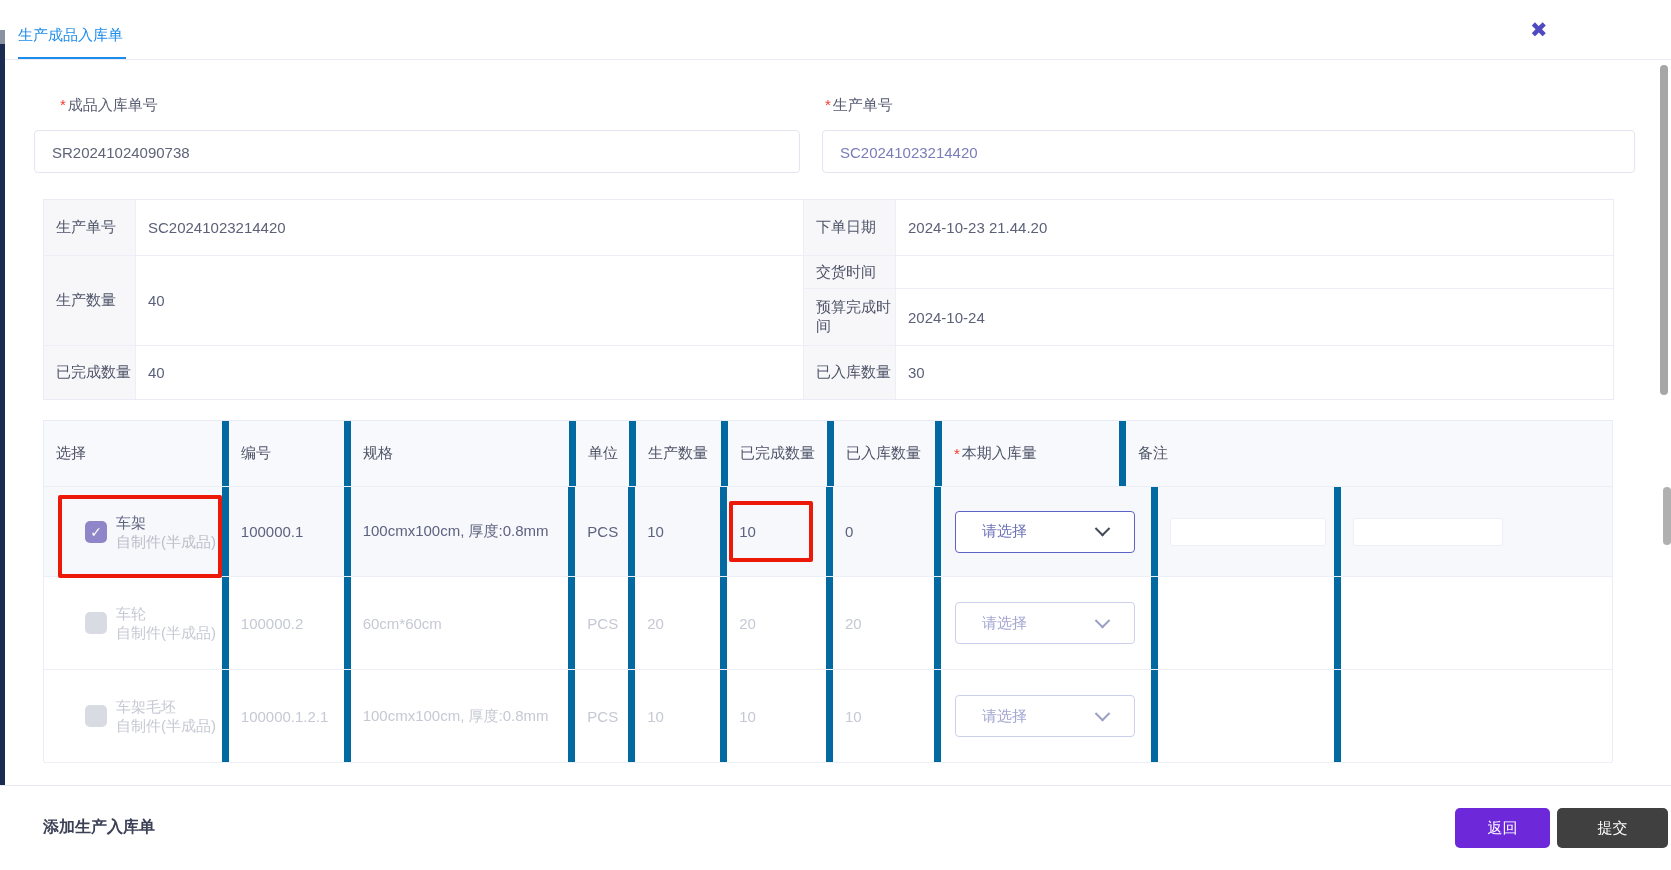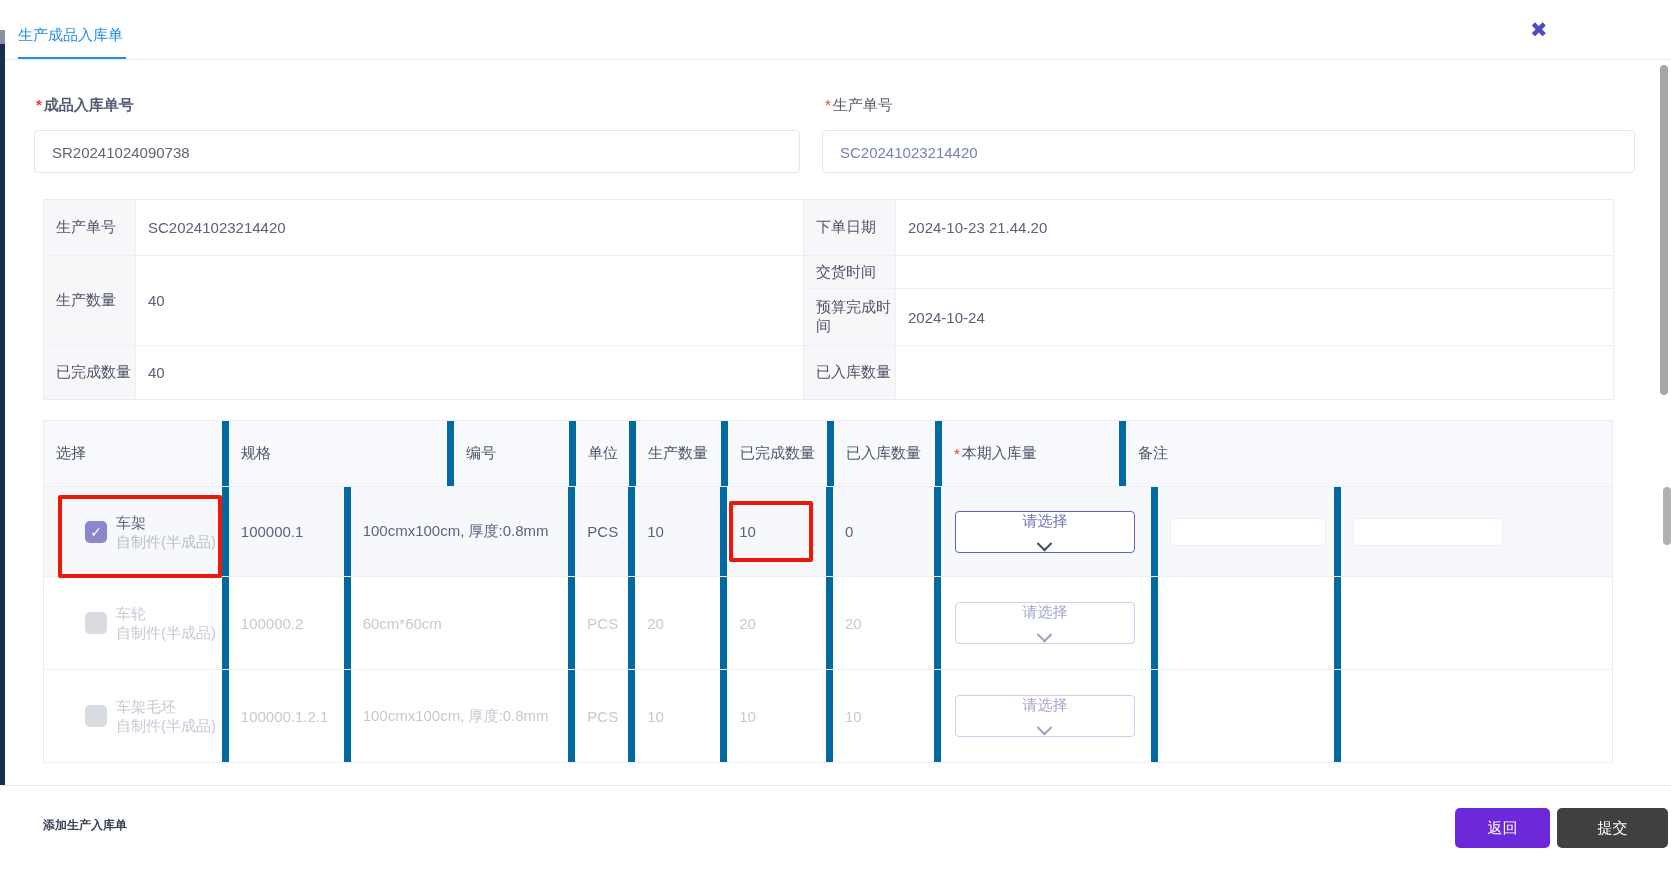--- a/index.html
+++ b/index.html
@@ -46,36 +46,36 @@
   .name-cell{padding-left:41px;gap:9px;}
   .checkbox{width:22px;height:22px;border-radius:5px;flex:none;display:flex;align-items:center;justify-content:center;
     color:#fff;font-size:14px;font-weight:bold;cursor:pointer;}
   .cb-on{background:#8d86c9;}
   .cb-off{background:#d8dce2;}
   .name-lines{display:flex;flex-direction:column;line-height:19px;}
   .name-sub{color:#b9bec9;}
   .row-dis .name-sub{color:#c6c9d3;}
 
   .select-box{width:180px;height:42px;border-radius:4px;background:#fff;box-sizing:border-box;
-    display:flex;align-items:center;justify-content:space-between;padding:0 26px;cursor:pointer;flex-direction:column;}
+    display:flex;align-items:center;justify-content:space-between;padding:0 26px;cursor:pointer;}
   .sel-active{border:1px solid #5d62c6;color:#6e73b8;}
   .sel-dim{border:1px solid #ccd0ec;color:#a3a7d2;}
   .chev{width:9px;height:9px;border-right:2px solid #444a57;border-bottom:2px solid #444a57;
     transform:rotate(45deg) translate(-2px,-2px);flex:none;}
   .chev-dim{border-color:#9ba0c4;}
   .mini-input{height:28px;background:#fff;border:1px solid #eef0f5;border-radius:2px;box-sizing:border-box;cursor:text;}
 
   
   .anno{position:absolute;border:4px solid #ec1808;border-radius:2px;pointer-events:none;}
   .anno-1{left:14px;top:74px;width:156px;height:75px;}
   .anno-2{left:685px;top:80px;width:76px;height:53px;}
 
   
   .footer-divider{left:0;top:785px;width:1671px;height:1px;background:#e8eaf0;}
-  .add-link{left:43px;top:817px;font-size:12px;font-weight:bold;color:#3b4055;}
+  .add-link{left:43px;top:817px;font-size:16px;font-weight:bold;color:#3b4055;}
   .btn{top:808px;height:40px;border:none;border-radius:5px;color:#fff;font-size:15px;
     font-family:"Liberation Sans",sans-serif;cursor:pointer;position:absolute;}
   .btn-back{left:1455px;width:95px;background:#6d28d9;}
   .btn-submit{left:1557px;width:111px;background:#404040;}
 
   
   .sb-main{left:1660px;top:65px;width:8px;height:330px;background:#a6a6a6;border-radius:4px;}
   .sb-inner{left:1663px;top:487px;width:8px;height:58px;background:#b0b0b0;border-radius:4px;}
 </style>
 </head>
@@ -84,21 +84,21 @@
 <div class="screen">
 
   <div class="abs edge-strip"></div>
   <div class="abs edge-notch"></div>
 
   <div class="abs tab">生产成品入库单</div>
   <div class="abs tab-underline"></div>
   <div class="abs header-divider"></div>
   <div class="abs close-x">✖</div>
 
-  <div class="abs field-label" style="left:36px;font-weight:bold;"><span class="req">*</span><span>成品入库单号</span></div>
+  <div class="abs field-label" style="left:60px;"><span class="req">*</span><span>成品入库单号</span></div>
   <div class="abs text-input input-1">SR20241024090738</div>
 
   <div class="abs field-label" style="left:825px;"><span class="req">*</span><span>生产单号</span></div>
   <div class="abs text-input input-2">SC20241023214420</div>
 
   <div class="abs info-table">
 
     <div class="info-cell info-label" style="left:0;top:0;width:92px;height:56px;">生产单号</div>
     <div class="info-cell info-value" style="left:92px;top:0;width:668px;height:56px;">SC20241023214420</div>
     <div class="info-cell info-label" style="left:0;top:56px;width:92px;height:90px;">生产数量</div>
@@ -106,28 +106,29 @@
     <div class="info-cell info-label" style="left:0;top:146px;width:92px;height:53px;border-bottom:none;">已完成数量</div>
     <div class="info-cell info-value" style="left:92px;top:146px;width:668px;height:53px;border-bottom:none;">40</div>
 
     <div class="info-cell info-label" style="left:760px;top:0;width:92px;height:56px;">下单日期</div>
     <div class="info-cell info-value" style="left:852px;top:0;width:717px;height:56px;border-right:none;">2024-10-23 21.44.20</div>
     <div class="info-cell info-label" style="left:760px;top:56px;width:92px;height:33px;">交货时间</div>
     <div class="info-cell info-value" style="left:852px;top:56px;width:717px;height:33px;border-right:none;"></div>
     <div class="info-cell info-label" style="left:760px;top:89px;width:92px;height:57px;">预算完成时间</div>
     <div class="info-cell info-value" style="left:852px;top:89px;width:717px;height:57px;border-right:none;">2024-10-24</div>
     <div class="info-cell info-label" style="left:760px;top:146px;width:92px;height:53px;border-bottom:none;">已入库数量</div>
+    <div class="info-cell info-value" style="left:852px;top:146px;width:717px;height:53px;border-right:none;border-bottom:none;">30</div>
   </div>
 
   <div class="abs pt">
 
     <div class="pt-row pt-head">
       <div class="pt-cell c0">选择</div>
+      <div class="pt-cell c1">编号</div>
       <div class="pt-cell c2">规格</div>
-      <div class="pt-cell c1">编号</div>
       <div class="pt-cell c3">单位</div>
       <div class="pt-cell c4">生产数量</div>
       <div class="pt-cell c5">已完成数量</div>
       <div class="pt-cell c6">已入库数量</div>
       <div class="pt-cell c8">
           <span class="req">*</span>
           <span>本期入库量</span>
         </div>
       <div class="pt-cell c9">备注</div>
     </div>

